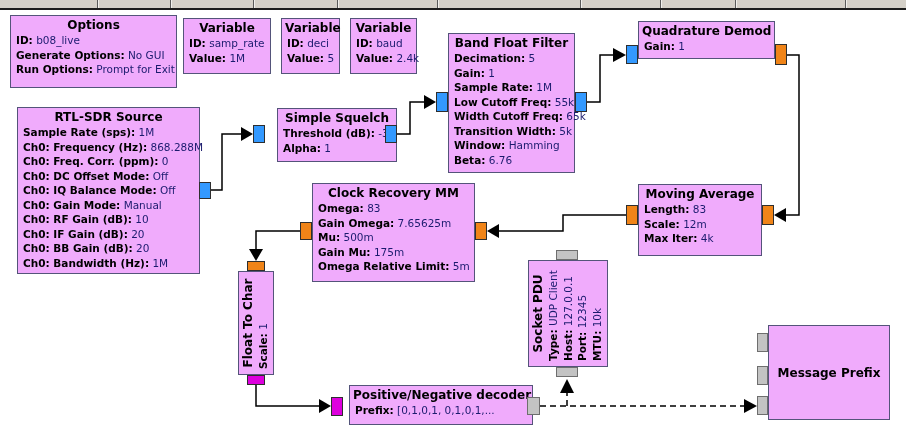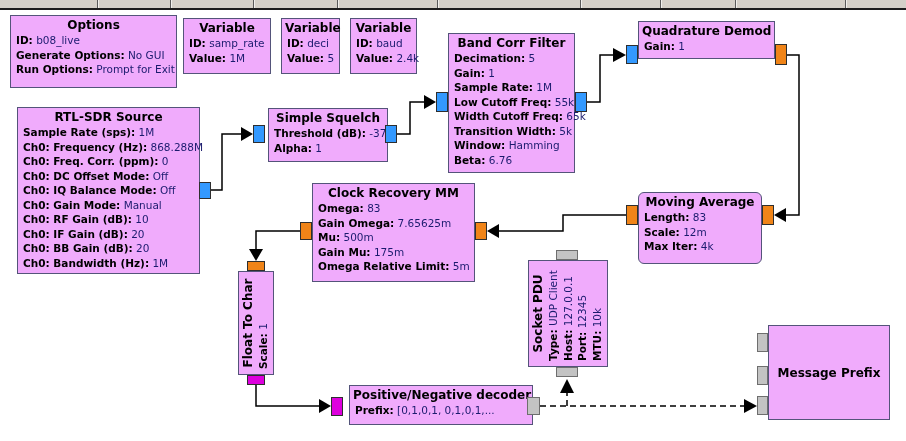--- a/index.html
+++ b/index.html
@@ -100,31 +100,31 @@
           <div class="param"><span class="plabel">Ch0: DC Offset Mode:</span> <span class="pvalue">Off</span></div>
           <div class="param"><span class="plabel">Ch0: IQ Balance Mode:</span> <span class="pvalue">Off</span></div>
           <div class="param"><span class="plabel">Ch0: Gain Mode:</span> <span class="pvalue">Manual</span></div>
           <div class="param"><span class="plabel">Ch0: RF Gain (dB):</span> <span class="pvalue">10</span></div>
           <div class="param"><span class="plabel">Ch0: IF Gain (dB):</span> <span class="pvalue">20</span></div>
           <div class="param"><span class="plabel">Ch0: BB Gain (dB):</span> <span class="pvalue">20</span></div>
           <div class="param"><span class="plabel">Ch0: Bandwidth (Hz):</span> <span class="pvalue">1M</span></div>
         </div>
       </div>
       <div class="port" style="left: 199px; top: 182px; width: 12px; height: 17px; background: rgb(51, 153, 255);"></div>
-      <div class="block" style="left: 268px; top: 108px; width: 120px; height: 54px;">
+      <div class="block" style="left: 277px; top: 108px; width: 120px; height: 54px;">
         <div class="btitle">Simple Squelch</div>
         <div class="params">
           <div class="param"><span class="plabel">Threshold (dB):</span> <span class="pvalue">-37</span></div>
           <div class="param"><span class="plabel">Alpha:</span> <span class="pvalue">1</span></div>
         </div>
       </div>
       <div class="port" style="left: 253px; top: 125px; width: 12px; height: 18px; background: rgb(51, 153, 255);"></div>
       <div class="port" style="left: 385px; top: 125px; width: 12px; height: 18px; background: rgb(51, 153, 255);"></div>
       <div class="block" style="left: 448px; top: 33px; width: 127px; height: 140px;">
-        <div class="btitle">Band Corr Filter</div>
+        <div class="btitle">Band Float Filter</div>
         <div class="params">
           <div class="param"><span class="plabel">Decimation:</span> <span class="pvalue">5</span></div>
           <div class="param"><span class="plabel">Gain:</span> <span class="pvalue">1</span></div>
           <div class="param"><span class="plabel">Sample Rate:</span> <span class="pvalue">1M</span></div>
           <div class="param"><span class="plabel">Low Cutoff Freq:</span> <span class="pvalue">55k</span></div>
           <div class="param"><span class="plabel">Width Cutoff Freq:</span> <span class="pvalue">65k</span></div>
           <div class="param"><span class="plabel">Transition Width:</span> <span class="pvalue">5k</span></div>
           <div class="param"><span class="plabel">Window:</span> <span class="pvalue">Hamming</span></div>
           <div class="param"><span class="plabel">Beta:</span> <span class="pvalue">6.76</span></div>
         </div>
@@ -132,21 +132,21 @@
       <div class="port" style="left: 436px; top: 92px; width: 12px; height: 20px; background: rgb(51, 153, 255);"></div>
       <div class="port" style="left: 575px; top: 92px; width: 12px; height: 20px; background: rgb(51, 153, 255);"></div>
       <div class="block" style="left: 638px; top: 21px; width: 137px; height: 38px;">
         <div class="btitle">Quadrature Demod</div>
         <div class="params">
           <div class="param"><span class="plabel">Gain:</span> <span class="pvalue">1</span></div>
         </div>
       </div>
       <div class="port" style="left: 626px; top: 45px; width: 12px; height: 19px; background: rgb(51, 153, 255);"></div>
       <div class="port" style="left: 775px; top: 44px; width: 12px; height: 21px; background: rgb(240, 132, 24);"></div>
-      <div class="block" style="left: 638px; top: 192px; width: 124px; height: 72px; border-radius: 6px;">
+      <div class="block" style="left: 638px; top: 184px; width: 124px; height: 72px;">
         <div class="btitle">Moving Average</div>
         <div class="params">
           <div class="param"><span class="plabel">Length:</span> <span class="pvalue">83</span></div>
           <div class="param"><span class="plabel">Scale:</span> <span class="pvalue">12m</span></div>
           <div class="param"><span class="plabel">Max Iter:</span> <span class="pvalue">4k</span></div>
         </div>
       </div>
       <div class="port" style="left: 626px; top: 205px; width: 12px; height: 20px; background: rgb(240, 132, 24);"></div>
       <div class="port" style="left: 762px; top: 205px; width: 12px; height: 20px; background: rgb(240, 132, 24);"></div>
       <div class="block" style="left: 312px; top: 183px; width: 163px; height: 99px;">

